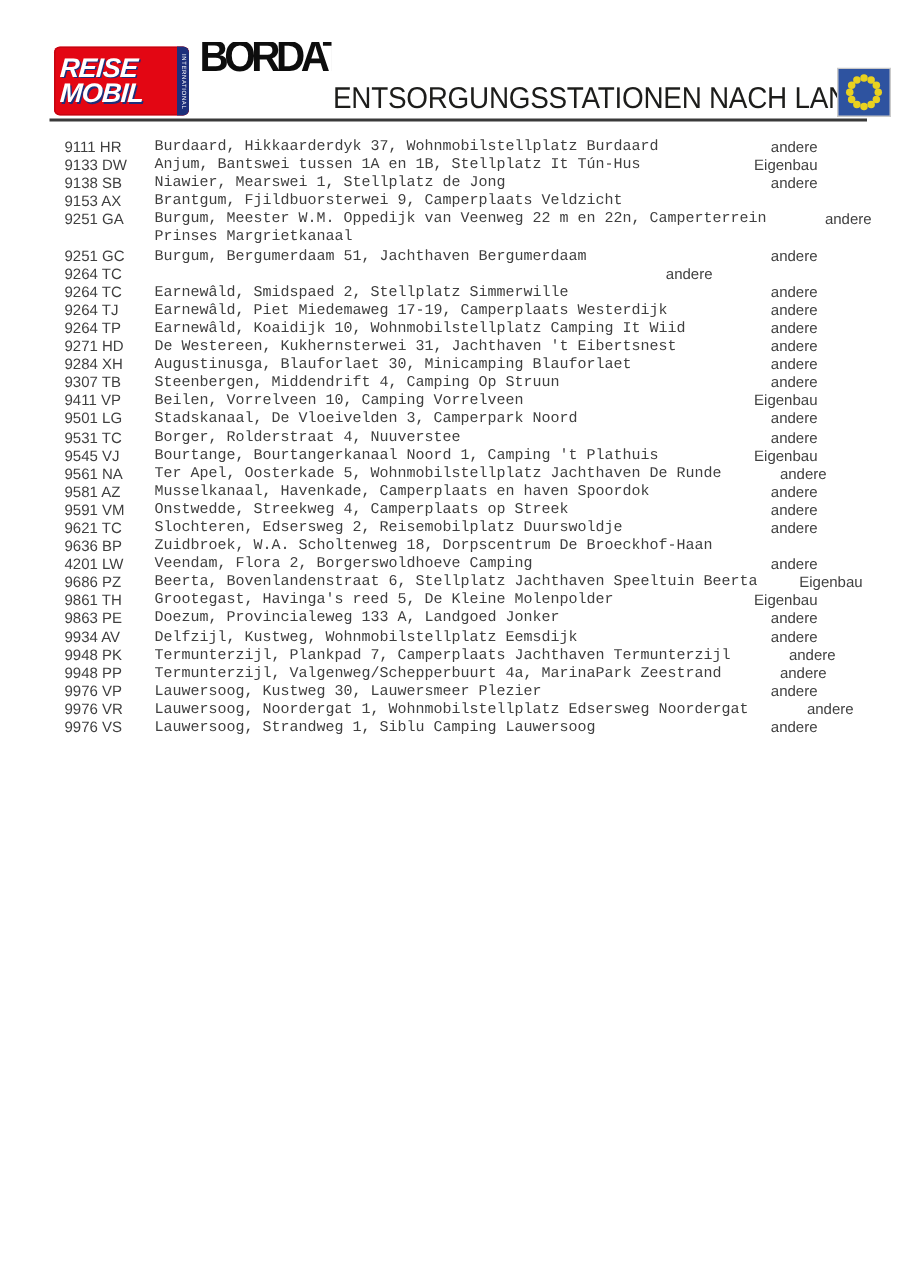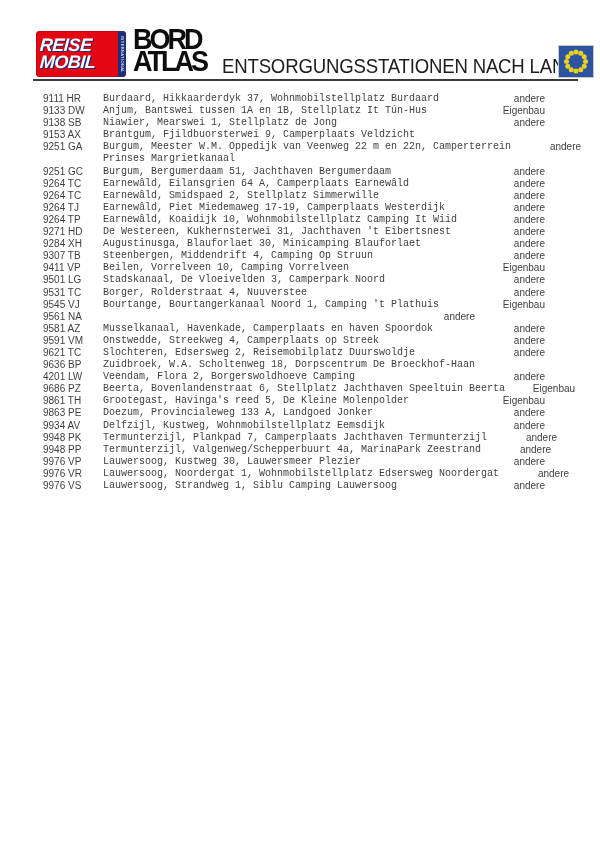--- a/index.html
+++ b/index.html
@@ -27,21 +27,21 @@
     width:8px; background:#1d2f7b; border-radius:0 4px 4px 0;
     display:flex; align-items:center; justify-content:center; overflow:hidden;
   }
   .rm-strip span {
     writing-mode:vertical-rl; color:#ffffff; font-size:4px;
     letter-spacing:0.4px; line-height:8px; white-space:nowrap;
   }
 
   .logo-ba {
     position:absolute; left:133px; top:28px; width:88px; height:52px;
-    display:flex; flex-direction:column; justify-content:flex-start; overflow:hidden;
+    display:flex; flex-direction:row; justify-content:space-between; overflow:hidden;
   }
   .logo-ba span {
     color:#0d0d0d; font-weight:bold; font-size:27px; line-height:22px;
     letter-spacing:-3px; transform:scaleY(1.08); transform-origin:left center;
     white-space:nowrap;
   }
 
   .page-title {
     position:absolute; left:222px; top:55px; margin:0;
     font-size:20px; font-weight:400; color:#1d1d1b; letter-spacing:-0.2px;
@@ -139,21 +139,20 @@
     </div>
 
     <div class="row">
       <div class="cell-code">9251 GC</div>
       <div class="cell-addr">Burgum, Bergumerdaam 51, Jachthaven Bergumerdaam</div>
       <div class="cell-cat">andere</div>
     </div>
 
     <div class="row">
       <div class="cell-code">9264 TC</div>
-      <div class="cell-addr">Earnewâld, Eilansgrien 64 A, Camperplaats Earnewâld</div>
       <div class="cell-cat">andere</div>
     </div>
 
     <div class="row">
       <div class="cell-code">9264 TC</div>
       <div class="cell-addr">Earnewâld, Smidspaed 2, Stellplatz Simmerwille</div>
       <div class="cell-cat">andere</div>
     </div>
 
     <div class="row">
@@ -205,20 +204,21 @@
     </div>
 
     <div class="row">
       <div class="cell-code">9545 VJ</div>
       <div class="cell-addr">Bourtange, Bourtangerkanaal Noord 1, Camping 't Plathuis</div>
       <div class="cell-cat">Eigenbau</div>
     </div>
 
     <div class="row">
       <div class="cell-code">9561 NA</div>
+      <div class="cell-addr">Ter Apel, Oosterkade 5, Wohnmobilstellplatz Jachthaven De Runde</div>
       <div class="cell-cat">andere</div>
     </div>
 
     <div class="row">
       <div class="cell-code">9581 AZ</div>
       <div class="cell-addr">Musselkanaal, Havenkade, Camperplaats en haven Spoordok</div>
       <div class="cell-cat">andere</div>
     </div>
 
     <div class="row">

